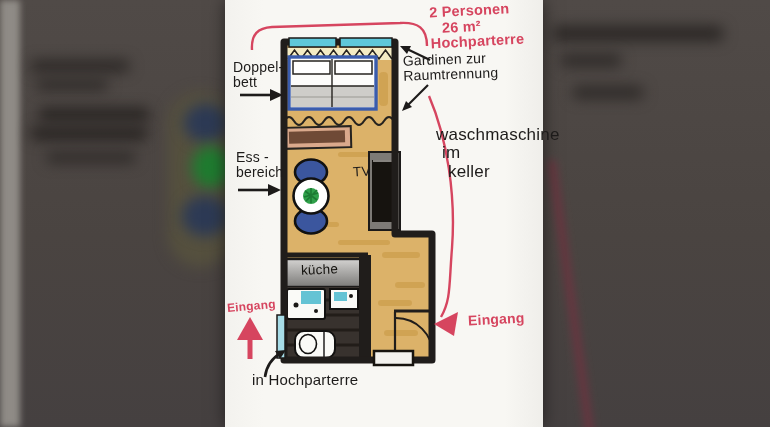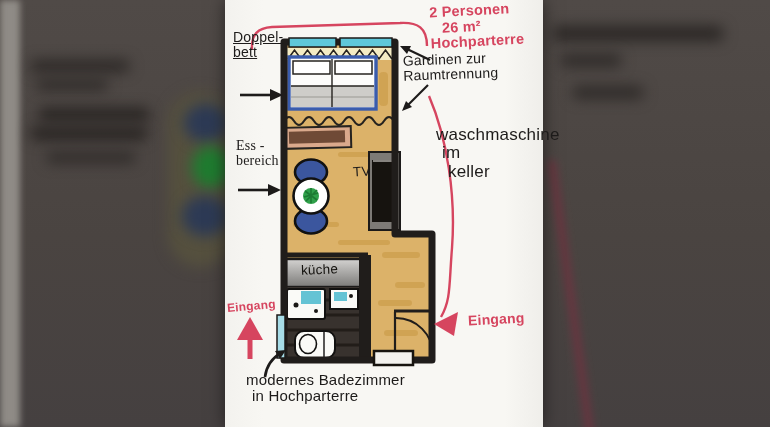--- a/index.html
+++ b/index.html
@@ -189,47 +189,46 @@
       </g>
     </g>
   </svg>
 
   <div class="lbl red" style="left:430px;top:3px;font-size:14.5px;transform:rotate(-3deg);">
     <span class="ln">2 Personen</span>
     <span class="ln in2">26 m²</span>
     <span class="ln">Hochparterre</span>
   </div>
 
-  <div class="lbl" style="left:233px;top:30px;text-decoration:underline;">
+  <div class="lbl" style="left:233px;top:60px;">
     <span class="ln">Doppel-</span>
     <span class="ln">bett</span>
   </div>
 
   <div class="lbl" style="left:403px;top:52px;transform:rotate(-2deg);">
     <span class="ln">Gardinen zur</span>
     <span class="ln">Raumtrennung</span>
   </div>
 
   <div class="lbl" style="left:436px;top:126px;font-size:17px;">
     <span class="ln">waschmaschine</span>
     <span class="ln in1">im</span>
     <span class="ln in2">keller</span>
   </div>
 
-  <div class="lbl" style="left:236px;top:138px;font-family:Liberation Serif, serif;">
+  <div class="lbl" style="left:236px;top:150px;">
     <span class="ln">Ess -</span>
     <span class="ln">bereich</span>
   </div>
 
   <div class="lbl" style="left:353px;top:165px;font-size:13.5px;transform:rotate(-4deg);">TV</div>
 
   <div class="lbl" style="left:301px;top:263px;font-size:13.5px;transform:rotate(-2deg);color:#14120e;">küche</div>
 
   <div class="lbl red" style="left:227px;top:300px;font-size:12px;transform:rotate(-5deg);">Eingang</div>
 
   <div class="lbl red" style="left:468px;top:312px;font-size:14px;transform:rotate(-3deg);">Eingang</div>
 
   <div class="lbl" style="left:246px;top:372px;font-size:15px;">
-    <span class="ln">modernes Badezimmer</span>
     <span class="ln in1">in Hochparterre</span>
   </div>
 
 </div>
 
 </body></html>

